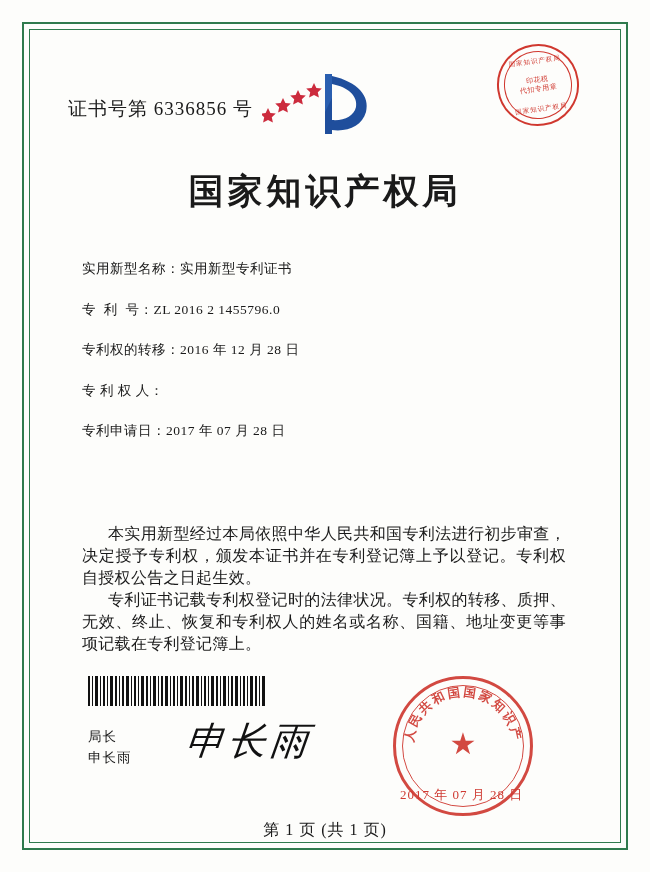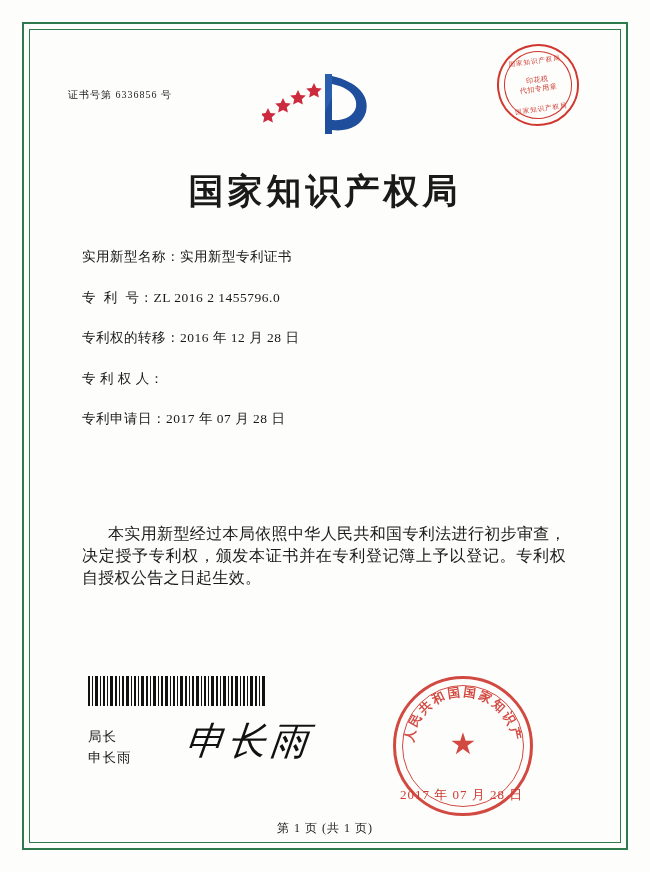--- a/index.html
+++ b/index.html
@@ -75,22 +75,22 @@
     text-align: center;
     font-size: 6.5px;
     letter-spacing: 1px;
   }
   .top-seal .seal-arc-top { top: 11px; }
   .top-seal .seal-arc-bottom { bottom: 10px; }
 
   
   .cert-no {
     position: absolute;
-    left: 68px; top: 88px;
-    font-size: 10px;
+    left: 68px; top: 96px;
+    font-size: 19px;
     letter-spacing: 1px;
   }
 
   
   .logo {
     position: absolute;
     left: 262px; top: 68px;
     width: 126px; height: 72px;
   }
 
@@ -110,20 +110,21 @@
   .fields {
     position: absolute;
     left: 82px; top: 248px;
     width: 480px;
   }
   .field-row {
     display: flex;
     align-items: baseline;
     margin-bottom: 22.5px;
     font-size: 13.5px;
+    margin-top: 12px;
   }
   .field-label {
     white-space: pre;
     letter-spacing: 0.5px;
   }
   .field-value {
     letter-spacing: 0.5px;
   }
 
   
@@ -206,21 +207,21 @@
     color: #cf3a32;
     letter-spacing: 1px;
   }
 
   
   .page-footer {
     position: absolute;
     left: 0; top: 820px;
     width: 650px;
     text-align: center;
-    font-size: 12px;
+    font-size: 16px;
     letter-spacing: 1px;
   }
 </style>
 </head>
 <body>
 
 <div class="page">
 
   <div class="border-outer"></div>
   <div class="border-inner"></div>
@@ -270,20 +271,21 @@
       <span class="field-label">专 利 权 人：</span>
     </div>
     <div class="field-row">
       <span class="field-label">专利申请日：</span>
       <span class="field-value">2017 年 07 月 28 日</span>
     </div>
   </div>
 
   <div class="body-text">
     <p>本实用新型经过本局依照中华人民共和国专利法进行初步审查，决定授予专利权，颁发本证书并在专利登记簿上予以登记。专利权自授权公告之日起生效。</p>
+    <p>专利证书记载专利权登记时的法律状况。专利权的转移、质押、无效、终止、恢复和专利权人的姓名或名称、国籍、地址变更等事项记载在专利登记簿上。</p>
   </div>
 
   <div class="barcode">
     <svg width="178" height="30" viewBox="0 0 178 30" xmlns="http://www.w3.org/2000/svg">
       <g fill="#111">
         <rect x="0" y="0" width="2" height="30"></rect>
           <rect x="4" y="0" width="1" height="30"></rect>
         <rect x="7" y="0" width="3" height="30"></rect>
           <rect x="12" y="0" width="1" height="30"></rect>
         <rect x="15" y="0" width="2" height="30"></rect>

